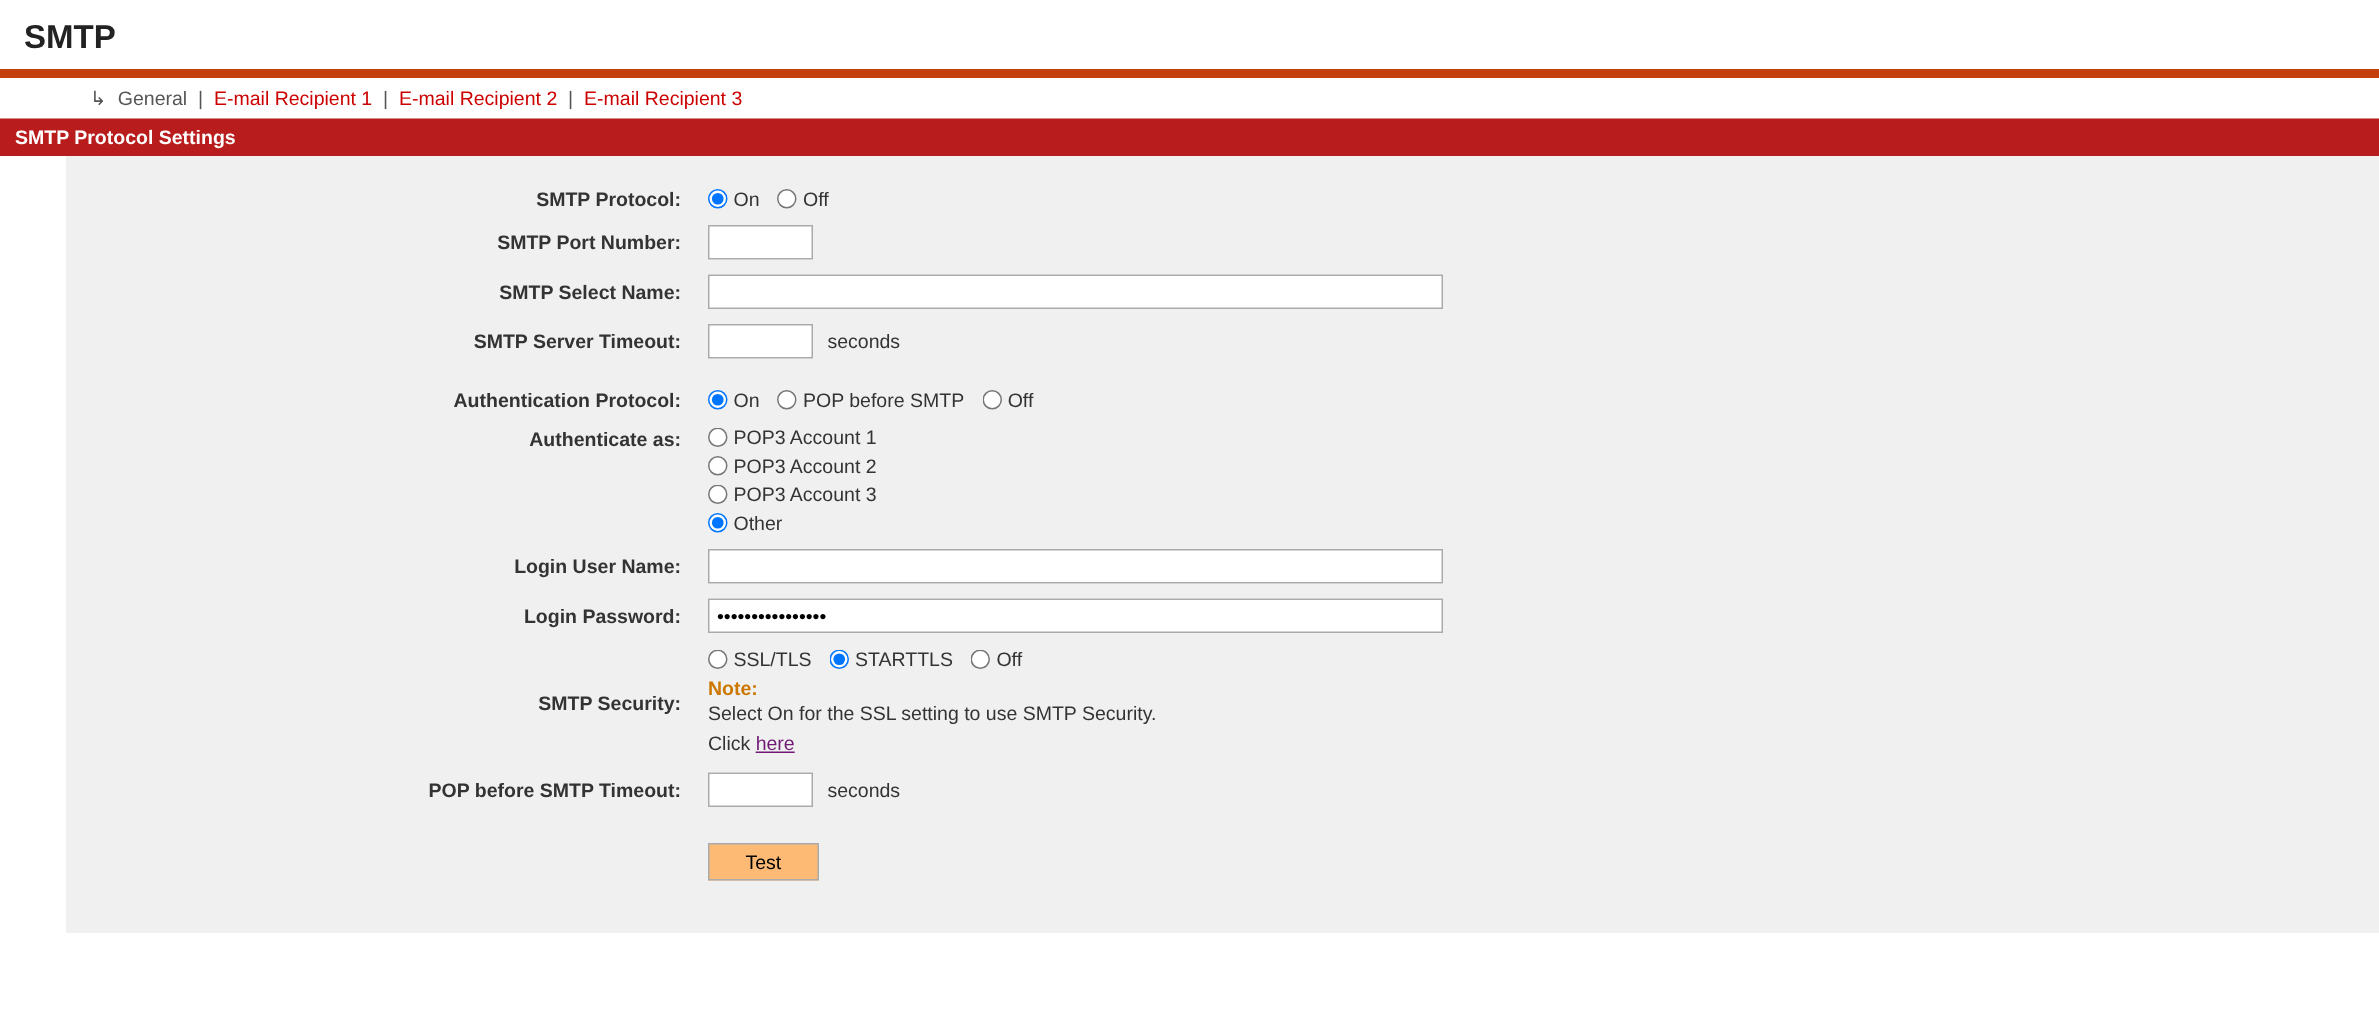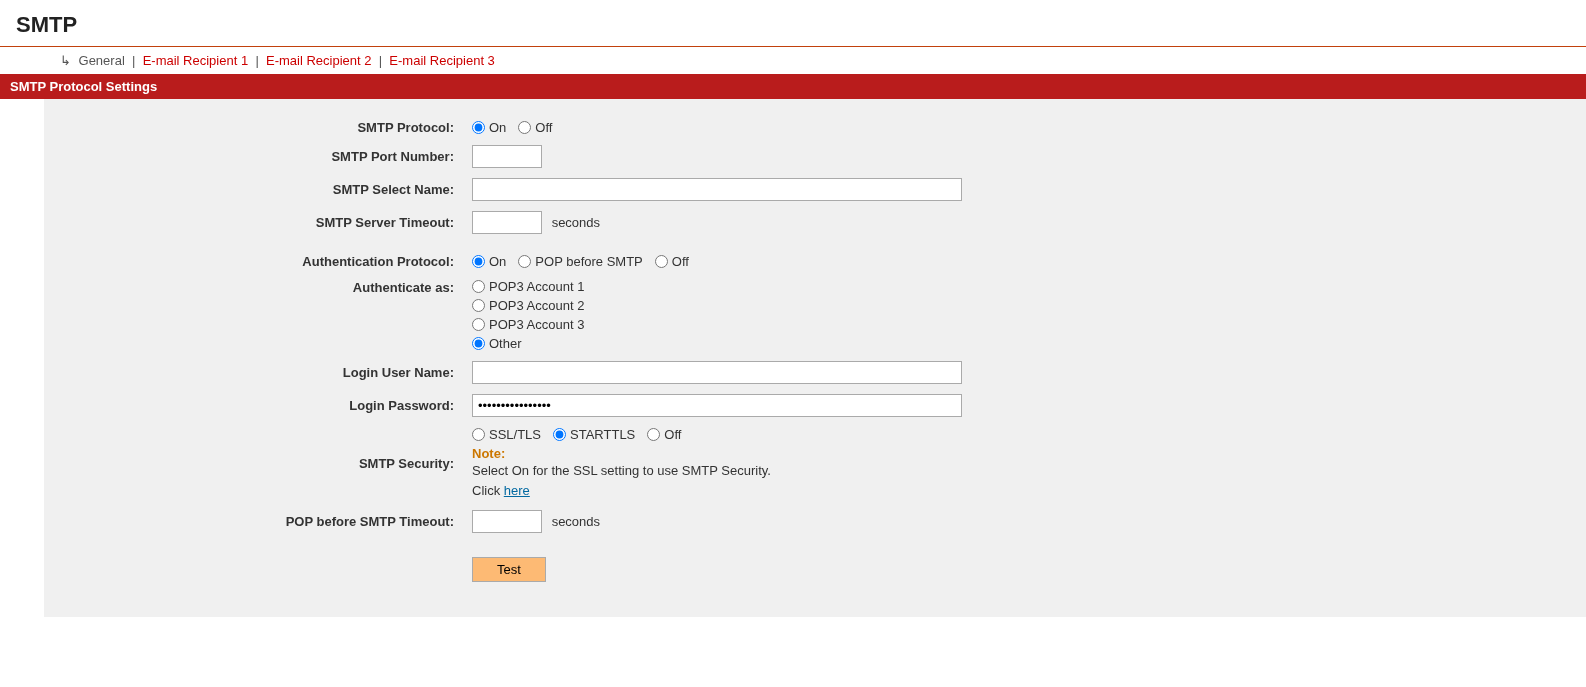--- a/index.html
+++ b/index.html
@@ -4,21 +4,21 @@
   <style>
     * { box-sizing: border-box; margin: 0; padding: 0; }
     body {
       font-family: Arial, sans-serif;
       font-size: 13px;
       color: #333;
       background: #fff;
     }
     .page-header {
       padding: 12px 16px 8px 16px;
-      border-bottom: 1px solid #c2410c;
+      border-bottom: 6px solid #c2410c;
     }
     .page-title {
       font-size: 22px;
       font-weight: bold;
       color: #222;
     }
     .breadcrumb {
       padding: 6px 16px;
       font-size: 13px;
       color: #555;
@@ -113,21 +113,21 @@
     .note-label {
       color: #cc7700;
       font-weight: bold;
     }
     .note-text {
       color: #333;
       font-size: 13px;
       line-height: 1.5;
     }
     .note-link {
-      color: #0369a1;
+      color: #701a75;
       text-decoration: underline;
       cursor: pointer;
     }
     .test-button {
       background: #fdba74;
       border: 1px solid #aaa;
       padding: 4px 24px;
       font-size: 13px;
       cursor: pointer;
       margin-top: 4px;

